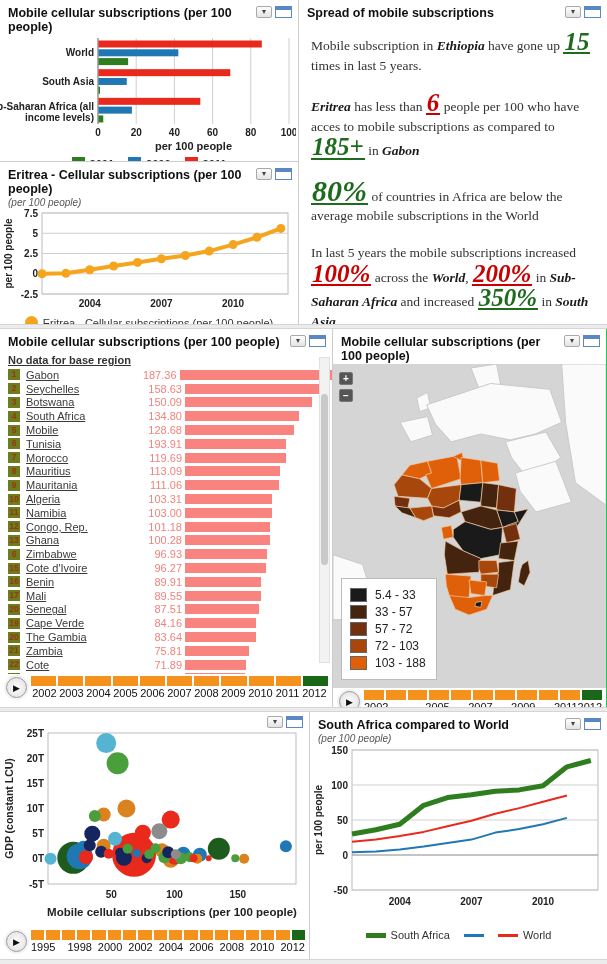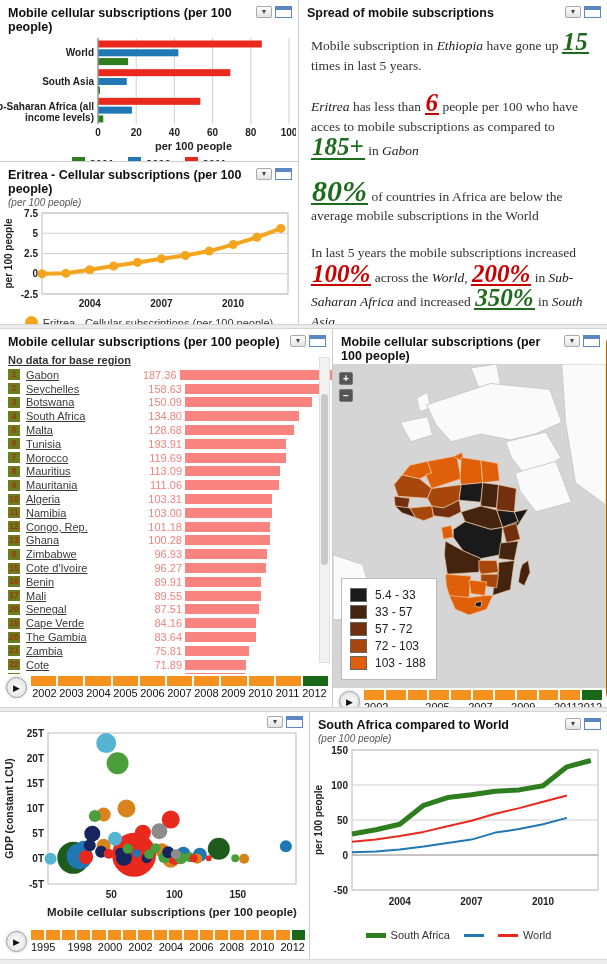--- a/index.html
+++ b/index.html
@@ -1,19 +1,19 @@
 <!DOCTYPE html>
 <html><head>
 <meta charset="utf-8">
 <style>
   * { box-sizing: border-box; margin: 0; padding: 0; }
   html,body { background:#fff; }
   body { width:607px; font-family:"Liberation Sans",sans-serif; color:#111; }
   .dashboard { width:607px; height:964px; background:#fff; overflow:hidden; position:relative; }
-  .row { display:flex; background:#a16207;border-radius:15px; }
+  .row { display:flex; background:#22c55e; }
   .rowsep { height:5px; background:#ececec; border-top:1px solid #d5d5d5; border-bottom:1px solid #d5d5d5; }
   .vdiv { width:1px; background:#ccc; }
   .hdiv { height:1px; background:#ccc; }
 
   .panel { position:relative; background:#fff; overflow:hidden; }
   .panel-header { display:flex; justify-content:space-between; align-items:flex-start; padding:6px 6px 1px 8px; }
   .panel-title { font-weight:bold; font-size:12.5px; color:#101010; letter-spacing:0; }
   .panel-sub { font-style:italic; font-size:10px; color:#555; padding:0 0 0 8px; }
   .icon-pair { display:flex; gap:3px; align-items:center; }
   .menu-icon { width:16px; height:12px; border:1px solid #a9a9a9; border-radius:2px;
@@ -29,21 +29,21 @@
   .panel-eritrea { height:162px; }
   .chart-legend { display:flex; justify-content:center; align-items:center; gap:14px; font-size:11px; font-weight:bold; color:#222; }
   .leg-item { display:flex; align-items:center; gap:5px; }
   .leg-swatch { width:13px; height:13px; display:inline-block; }
   .leg-dot { width:13px; height:13px; border-radius:50%; display:inline-block; }
   .leg-line { width:20px; height:4px; display:inline-block; }
 
   
   .insights-body { padding:10px 12px 0 12px; font-family:"Liberation Serif",serif; font-size:13.5px; color:#333; line-height:1.45; }
   .insights-body p { margin-bottom:17px; }
-  .bold-it { font-weight:normal; font-style:italic; color:#1a1a1a; }
+  .bold-it { font-weight:bold; font-style:italic; color:#1a1a1a; }
   .bignum { font-family:"Liberation Serif",serif; font-style:italic; font-weight:bold; font-size:25px;
     line-height:0.85; display:inline-block; border-bottom:2px solid currentColor; padding:0 1px; }
   .bignum-xl { font-size:30px; }
   .green { color:#1e6b1e; }
   .red { color:#c80000; }
 
   
   .row2 { height:378px; }
   .panel-ranking { width:332px; }
   .panel-map { width:273px; }
@@ -251,21 +251,21 @@
             <span class="rank-bar" style="width: 126.57px;"></span>
           </div>
           <div class="rank-row">
             <span class="rank-badge">4</span>
             <a class="rank-country" href="#">South Africa</a>
             <span class="rank-value">134.80</span>
             <span class="rank-bar" style="width: 113.676px;"></span>
           </div>
           <div class="rank-row">
             <span class="rank-badge">5</span>
-            <a class="rank-country" href="#">Malta</a>
+            <a class="rank-country" href="#">Mobile</a>
             <span class="rank-value">128.68</span>
             <span class="rank-bar" style="width: 108.515px;"></span>
           </div>
           <div class="rank-row">
             <span class="rank-badge">6</span>
             <a class="rank-country" href="#">Tunisia</a>
             <span class="rank-value">193.91</span>
             <span class="rank-bar" style="width: 101.162px;"></span>
           </div>
           <div class="rank-row">

